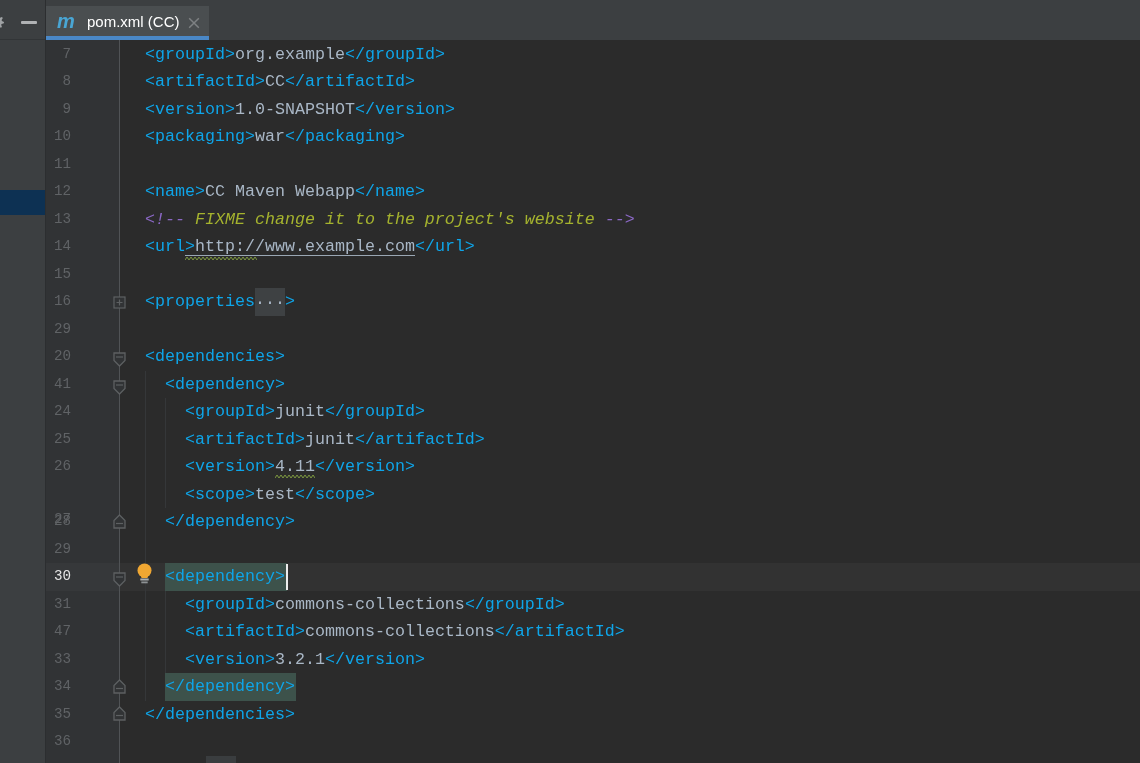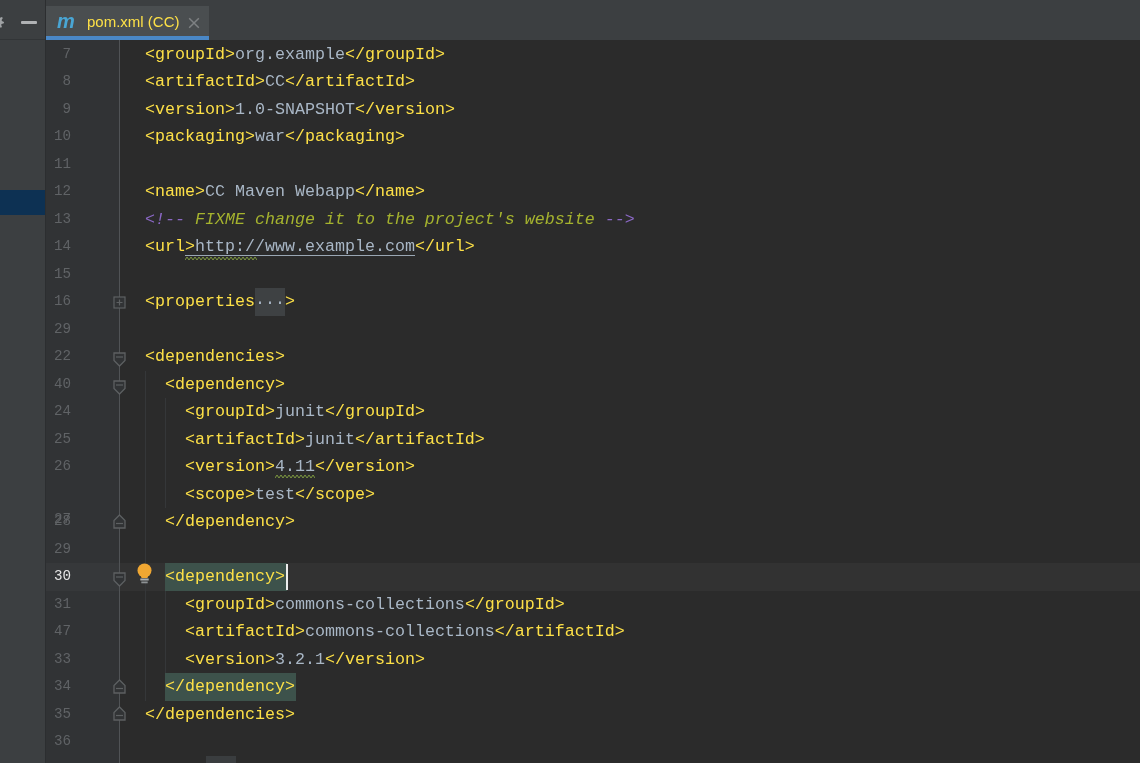--- a/index.html
+++ b/index.html
@@ -1,33 +1,33 @@
 <!DOCTYPE html>
 <html><head><meta charset="utf-8"><style>
 html,body{margin:0;padding:0}
 body{width:1140px;height:763px;background:#2b2b2b;position:relative;overflow:hidden}
 .abs{position:absolute}
 .code{position:absolute;left:125px;font:16.66px/27.5px "Liberation Mono",monospace;height:27.5px;white-space:pre;color:#a9b7c6}
 .num{position:absolute;left:44px;width:27px;text-align:right;font:14.2px/27.5px "Liberation Mono",monospace;color:#606366}
-.t{color:#fde047}
+.t{color:#0ea5e9}
 .cm{color:#8b68c5;font-style:italic}
 .fx{color:#a5b32e;font-style:italic}
 .fb{background:#3e4143;display:inline-block;height:27.5px;vertical-align:top;color:#a9b7c6}
 svg{position:absolute;display:block}
 </style></head>
 <body>
 
 <div class="abs" style="left:0;top:0;width:1140px;height:40px;background:#3c3f41"></div>
 
 <div class="abs" style="left:46px;top:6px;width:163px;height:30px;background:#4a4e50"></div>
 <div class="abs" style="left:46px;top:36px;width:163px;height:4px;background:#4a88c7"></div>
 <svg style="left:56px;top:6px" width="26" height="26" viewBox="0 0 26 26">
     <text x="1" y="21.5" font-family="Liberation Sans, sans-serif" font-size="20" font-weight="bold" font-style="italic" fill="#49a6d5">m</text>
   </svg>
-<div class="abs" style="left:87px;top:7px;font:15px/30px 'Liberation Sans',sans-serif;color:#fde047">pom.xml (CC)</div>
+<div class="abs" style="left:87px;top:7px;font:15px/30px 'Liberation Sans',sans-serif;color:#ffffff">pom.xml (CC)</div>
 <svg style="left:188px;top:17px" width="12" height="12" viewBox="0 0 12 12">
     <path d="M1.2 1.2 L10.8 10.8 M10.8 1.2 L1.2 10.8" stroke="#7e8183" stroke-width="1.5"></path>
   </svg>
 
 <div class="abs" style="left:0;top:0;width:45px;height:763px;background:#3c3f41"></div>
 <div class="abs" style="left:0;top:38.5px;width:45px;height:1px;background:#323537"></div>
 <div class="abs" style="left:0;top:190px;width:45px;height:24.5px;background:#0d3153"></div>
 <div class="abs" style="left:45px;top:0;width:1px;height:763px;background:#2c2e30"></div>
 
 <svg style="left:-11px;top:14px" width="16" height="16" viewBox="0 0 16 16">
@@ -54,22 +54,22 @@
 <div class="num" style="top:68px">8</div>
 <div class="num" style="top:95.5px">9</div>
 <div class="num" style="top:123px">10</div>
 <div class="num" style="top:150.5px">11</div>
 <div class="num" style="top:178px">12</div>
 <div class="num" style="top:205.5px">13</div>
 <div class="num" style="top:233px">14</div>
 <div class="num" style="top:260.5px">15</div>
 <div class="num" style="top:288px">16</div>
 <div class="num" style="top:315.5px">29</div>
-<div class="num" style="top:343px">22</div>
-<div class="num" style="top:370.5px">40</div>
+<div class="num" style="top:343px">20</div>
+<div class="num" style="top:370.5px">41</div>
 <div class="num" style="top:398px">24</div>
 <div class="num" style="top:425.5px">25</div>
 <div class="num" style="top:453px">26</div>
 <div class="num" style="top:506px">27</div>
 <div class="num" style="top:508px">28</div>
 <div class="num" style="top:535.5px">29</div>
 <div class="num" style="top:563px;color:#e5e5e5">30</div>
 <div class="num" style="top:590.5px">31</div>
 <div class="num" style="top:618px">47</div>
 <div class="num" style="top:645.5px">33</div>

